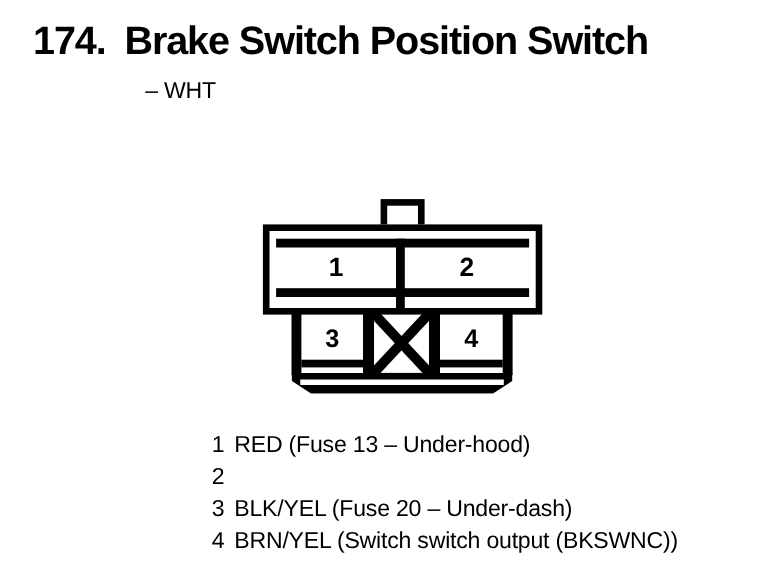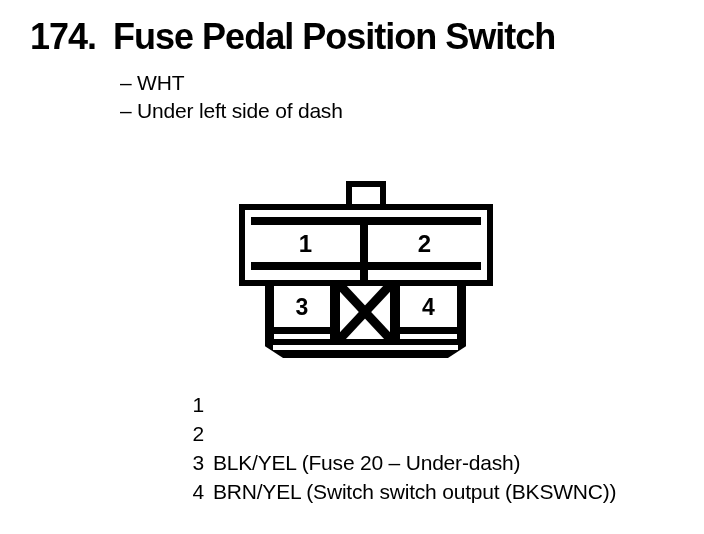--- a/index.html
+++ b/index.html
@@ -23,21 +23,21 @@
     gap: 17px;
     font-size: 36px;
     font-weight: bold;
     line-height: 34px;
     letter-spacing: -1px;
     white-space: nowrap;
   }
 
   
   .notes {
-    left: 120px;
+    left: 132px;
     top: 69px;
     font-size: 21px;
     line-height: 28px;
     letter-spacing: -0.2px;
     white-space: nowrap;
   }
 
   
   .diagram { left: 0; top: 0; width: 704px; height: 380px; }
   .bar { background: #000000; }
@@ -90,26 +90,25 @@
   .legend-pin { width: 12px; text-align: right; flex: 0 0 auto; }
   .legend-desc { margin-left: 9px; }
 </style>
 </head>
 <body>
 
 <div class="page">
 
   <div class="abs title">
     <span>174.</span>
-    <span>Fuse Pedal Position Switch</span>
+    <span>Brake Switch Position Switch</span>
   </div>
 
   <div class="abs notes">
     <div>– WHT</div>
-    <div>– Under left side of dash</div>
   </div>
 
   <div class="abs diagram">
     <div class="abs boxed tab"></div>
     <div class="abs boxed body-top"></div>
     <div class="abs bar hline-top"></div>
     <div class="abs bar hline-bottom"></div>
     <div class="abs bar vdivider"></div>
     <div class="abs pin-label pin1">1</div>
     <div class="abs pin-label pin2">2</div>
@@ -128,20 +127,21 @@
     <div class="abs pin-label pin3">3</div>
     <div class="abs pin-label pin4">4</div>
 
     <div class="abs base-outer"></div>
     <div class="abs base-inner"></div>
   </div>
 
   <div class="abs legend">
     <div class="legend-row">
       <span class="legend-pin">1</span>
+      <span class="legend-desc">RED (Fuse 13 – Under-hood)</span>
     </div>
     <div class="legend-row">
       <span class="legend-pin">2</span>
     </div>
     <div class="legend-row">
       <span class="legend-pin">3</span>
       <span class="legend-desc">BLK/YEL (Fuse 20 – Under-dash)</span>
     </div>
     <div class="legend-row">
       <span class="legend-pin">4</span>

